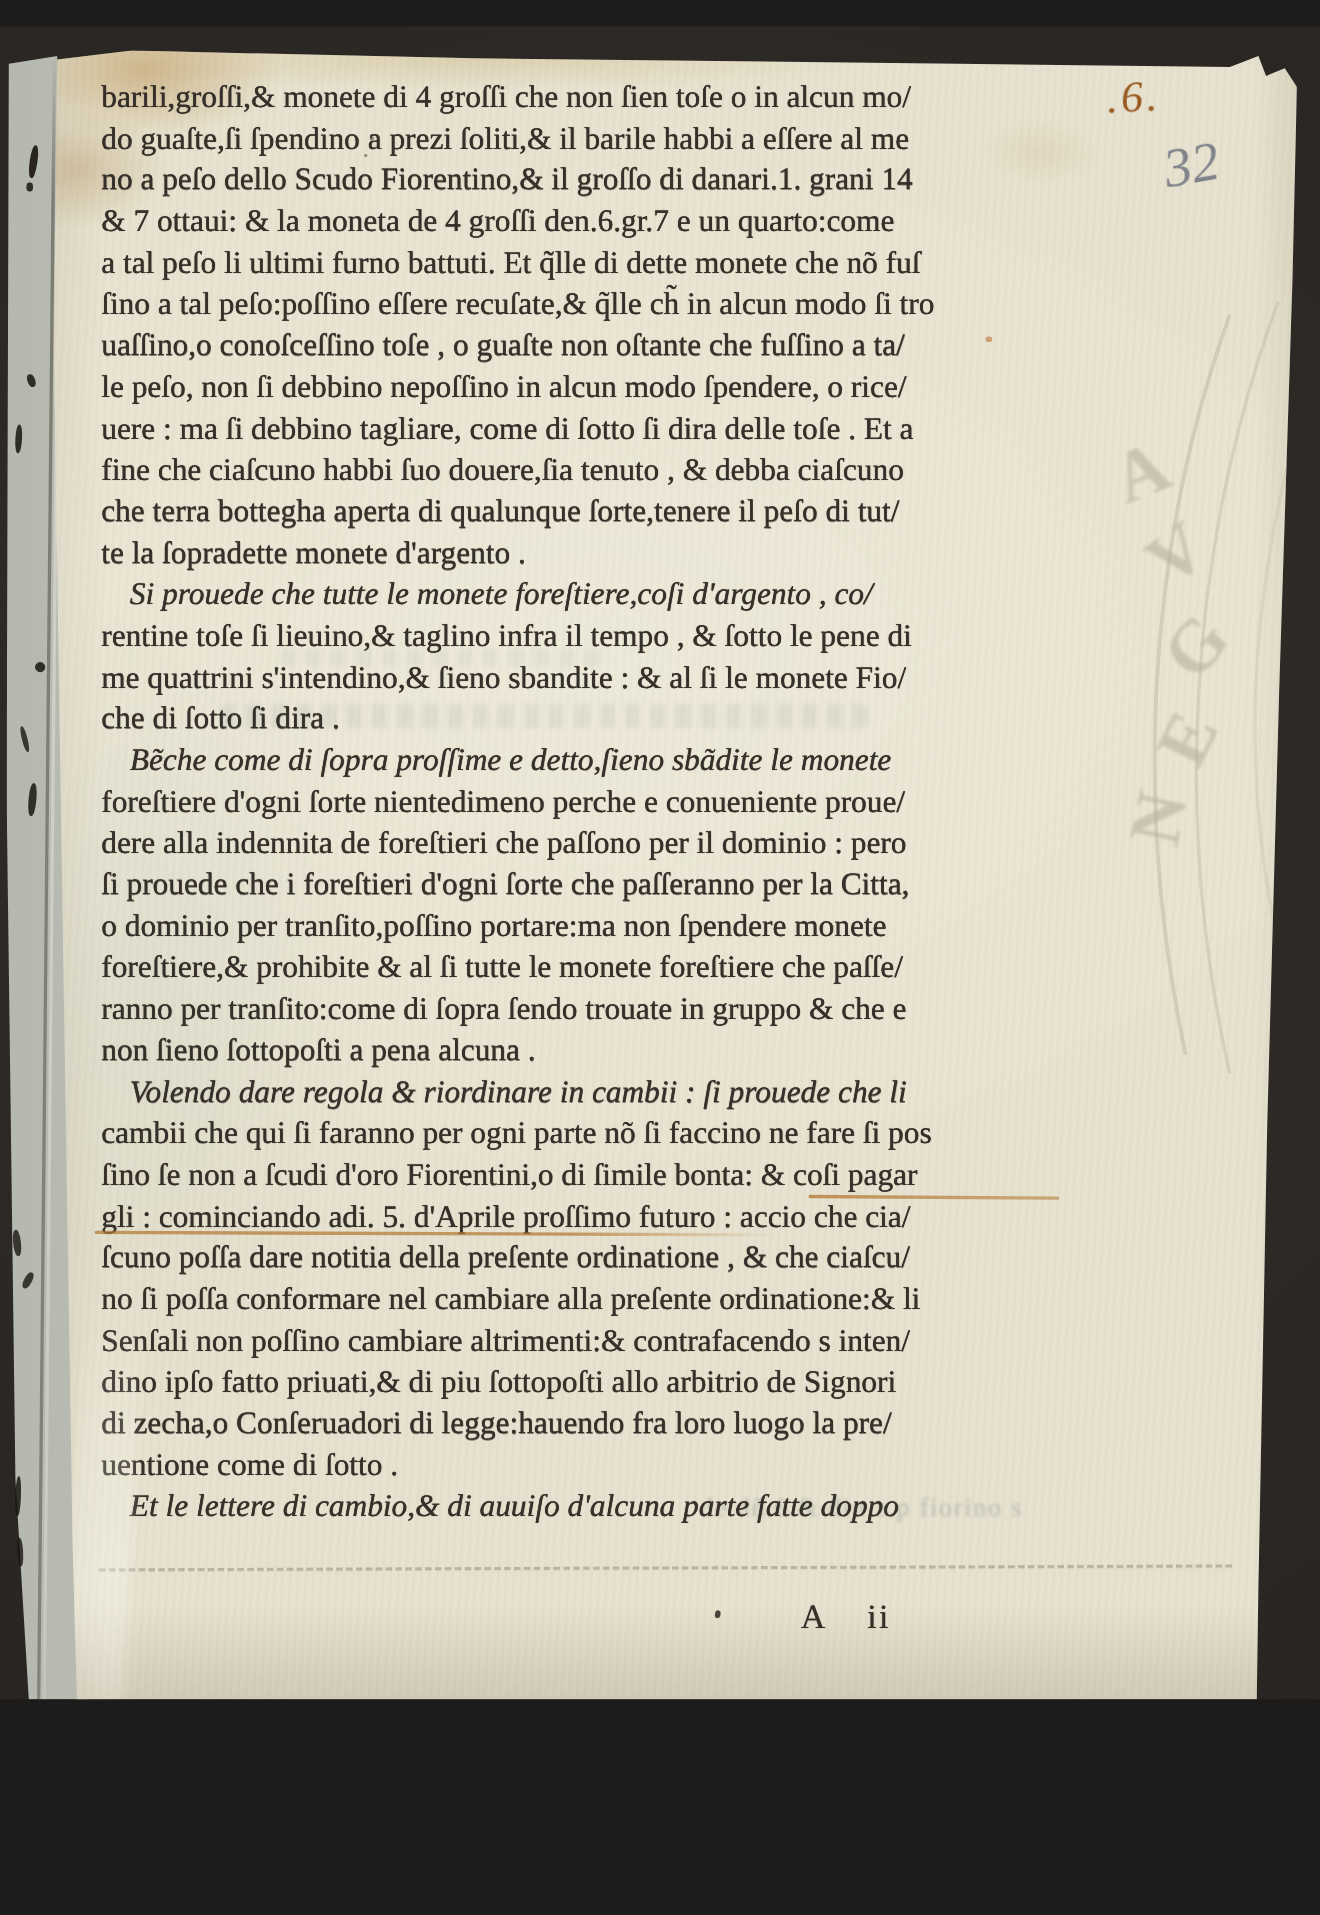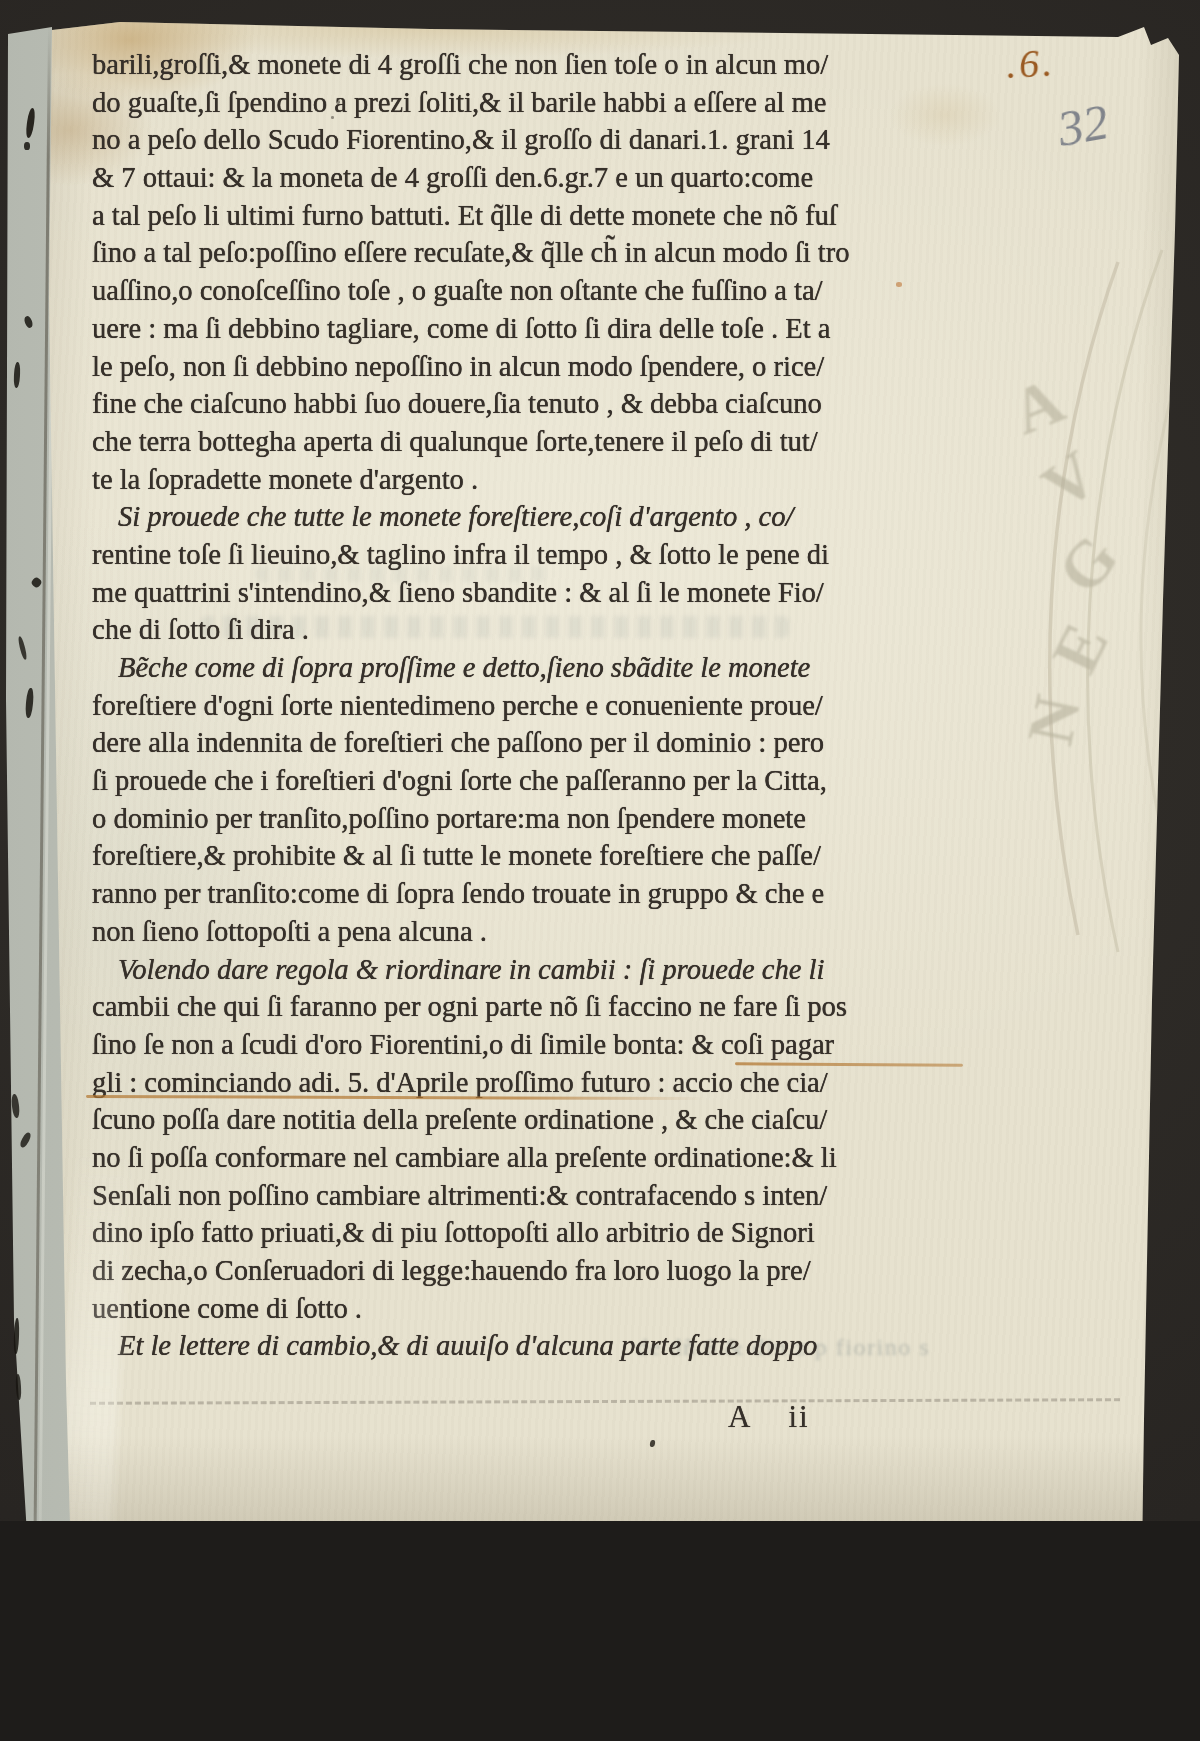--- a/index.html
+++ b/index.html
@@ -1,19 +1,20 @@
 <!DOCTYPE html>
 <html><head>
 <meta charset="utf-8">
 <style>
   html,body{margin:0;padding:0;background:#1e1c1a;}
   .scene{
     position:relative;width:1200px;height:1521px;overflow:hidden;
     background:radial-gradient(140% 100% at 50% 45%, #34312c 0%, #282522 65%, #201e1c 100%);
     font-family:"Liberation Serif","DejaVu Serif",serif;
+    margin-top:24px;
   }
   
   .underpage{
     position:absolute;inset:0;
     background:linear-gradient(90deg,#b4b8af,#ccd0c6 55%,#d8dbcf);
     clip-path:polygon(8px 34px,52px 27px,58px 320px,66px 900px,74px 1420px,86px 1666px,34px 1650px,14px 1320px,6px 700px);
   }
   .crease-dark{
     position:absolute;left:48px;top:26px;width:3px;height:1642px;
     transform:rotate(0.55deg);transform-origin:top left;
@@ -64,21 +65,21 @@
   .g3{left:255px;top:566px;width:300px;height:16px;opacity:.35;}
   
   .text-block{
     position:absolute;left:92px;top:46px;
     font-size:28.5px;line-height:37.7px;color:#36302a;white-space:nowrap;
     text-shadow:0 0 .7px rgba(44,38,32,.9), .3px .3px .5px rgba(44,38,32,.5);
   }
   .line{height:37.7px;}
   .line.indent{text-indent:26px;font-style:italic;}
   .signature{
-    position:absolute;left:728px;top:1399px;font-size:31px;color:#36302a;
+    position:absolute;left:728px;top:1428px;font-size:31px;color:#36302a;
     word-spacing:28px;letter-spacing:2px;
     text-shadow:0 0 .7px rgba(44,38,32,.9);
   }
   
   .underline{position:absolute;height:3px;border-radius:2px;}
   .u1{left:735px;top:1063px;width:228px;transform:rotate(.4deg);
       background:linear-gradient(90deg,rgba(178,118,48,.75),rgba(178,118,48,.55));}
   .u2{left:86px;top:1096px;width:620px;transform:rotate(.2deg);
       background:linear-gradient(90deg,rgba(178,118,48,.7) 70%,rgba(178,118,48,0));}
   .baseline-smear{
@@ -135,22 +136,22 @@
     <div class="ghost-stripe g3"></div>
 
     <div class="text-block">
         <div class="line">barili,groſſi,&amp; monete di 4 groſſi che non ſien toſe o in alcun mo/</div>
         <div class="line">do guaſte,ſi ſpendino a prezi ſoliti,&amp; il barile habbi a eſſere al me</div>
         <div class="line">no a peſo dello Scudo Fiorentino,&amp; il groſſo di danari.1. grani 14</div>
         <div class="line">&amp; 7 ottaui: &amp; la moneta de 4 groſſi den.6.gr.7 e un quarto:come</div>
         <div class="line">a tal peſo li ultimi furno battuti. Et q̃lle di dette monete che nõ fuſ</div>
         <div class="line">ſino a tal peſo:poſſino eſſere recuſate,&amp; q̃lle ch̃ in alcun modo ſi tro</div>
         <div class="line">uaſſino,o conoſceſſino toſe , o guaſte non oſtante che fuſſino a ta/</div>
+        <div class="line">le peſo, non ſi debbino nepoſſino in alcun modo ſpendere, o rice/</div>
         <div class="line">uere : ma ſi debbino tagliare, come di ſotto ſi dira delle toſe . Et a</div>
-        <div class="line">le peſo, non ſi debbino nepoſſino in alcun modo ſpendere, o rice/</div>
         <div class="line">fine che ciaſcuno habbi ſuo douere,ſia tenuto , &amp; debba ciaſcuno</div>
         <div class="line">che terra bottegha aperta di qualunque ſorte,tenere il peſo di tut/</div>
         <div class="line">te la ſopradette monete d'argento .</div>
         <div class="line indent">Si prouede che tutte le monete foreſtiere,coſi d'argento , co/</div>
         <div class="line">rentine toſe ſi lieuino,&amp; taglino infra il tempo , &amp; ſotto le pene di</div>
         <div class="line">me quattrini s'intendino,&amp; ſieno sbandite : &amp; al ſi le monete Fio/</div>
         <div class="line">che di ſotto ſi dira .</div>
         <div class="line indent">Bẽche come di ſopra proſſime e detto,ſieno sbãdite le monete</div>
         <div class="line">foreſtiere d'ogni ſorte nientedimeno perche e conueniente proue/</div>
         <div class="line">dere alla indennita de foreſtieri che paſſono per il dominio : pero</div>

